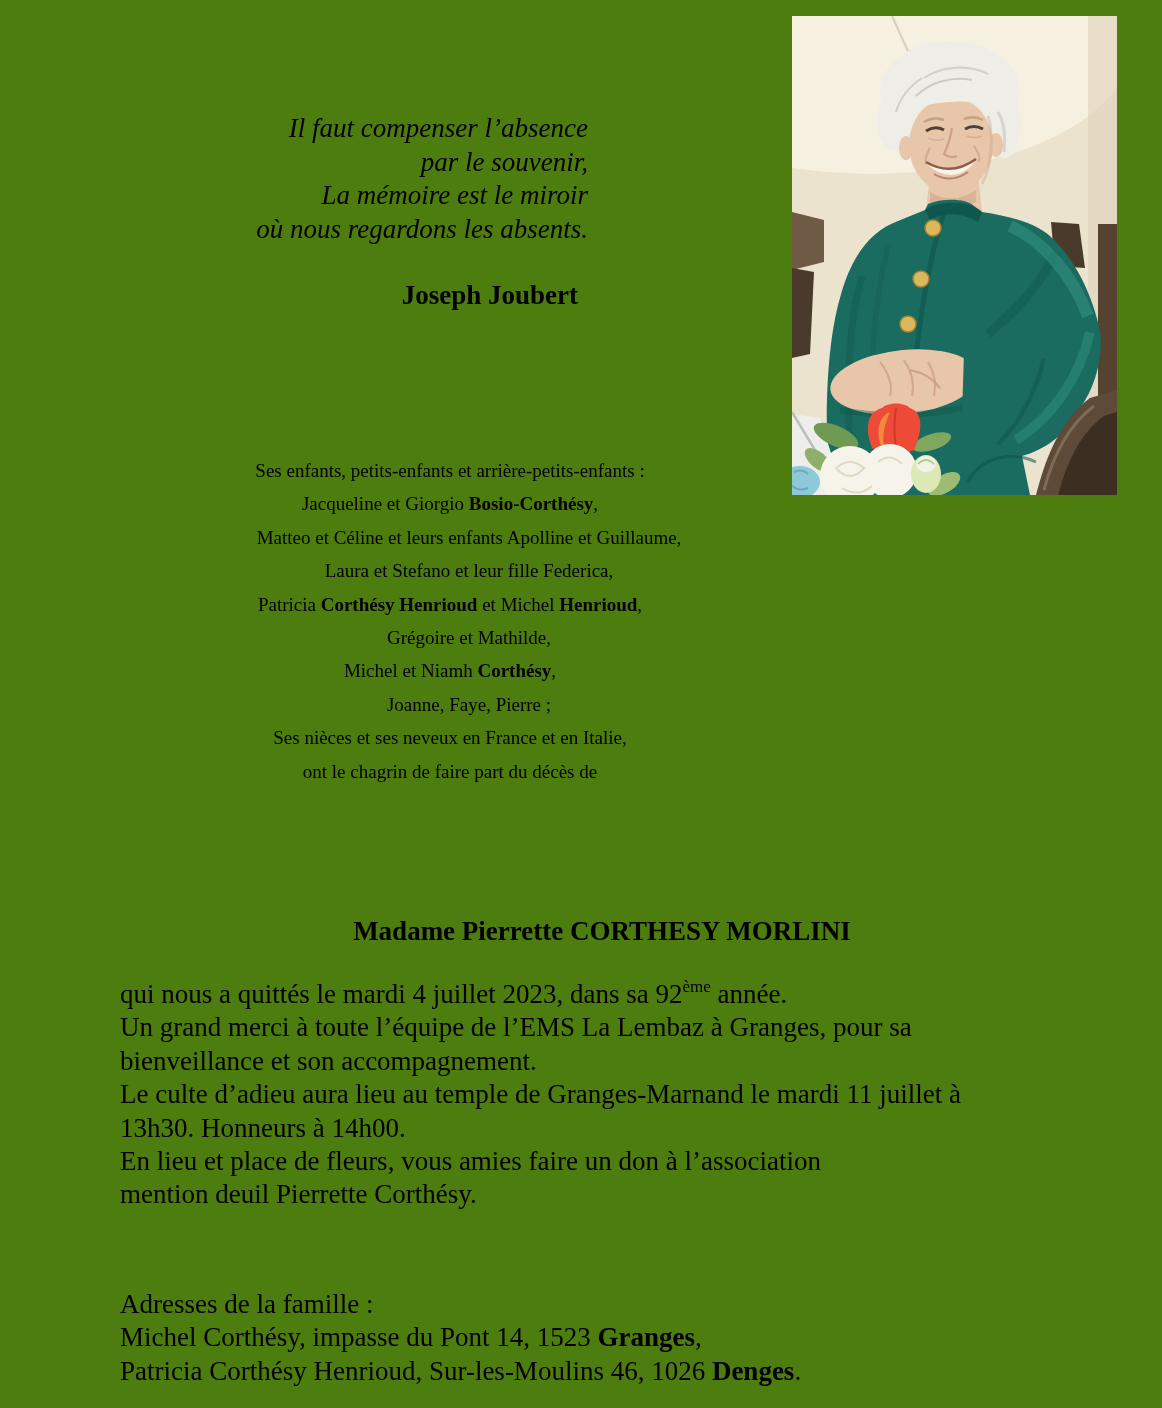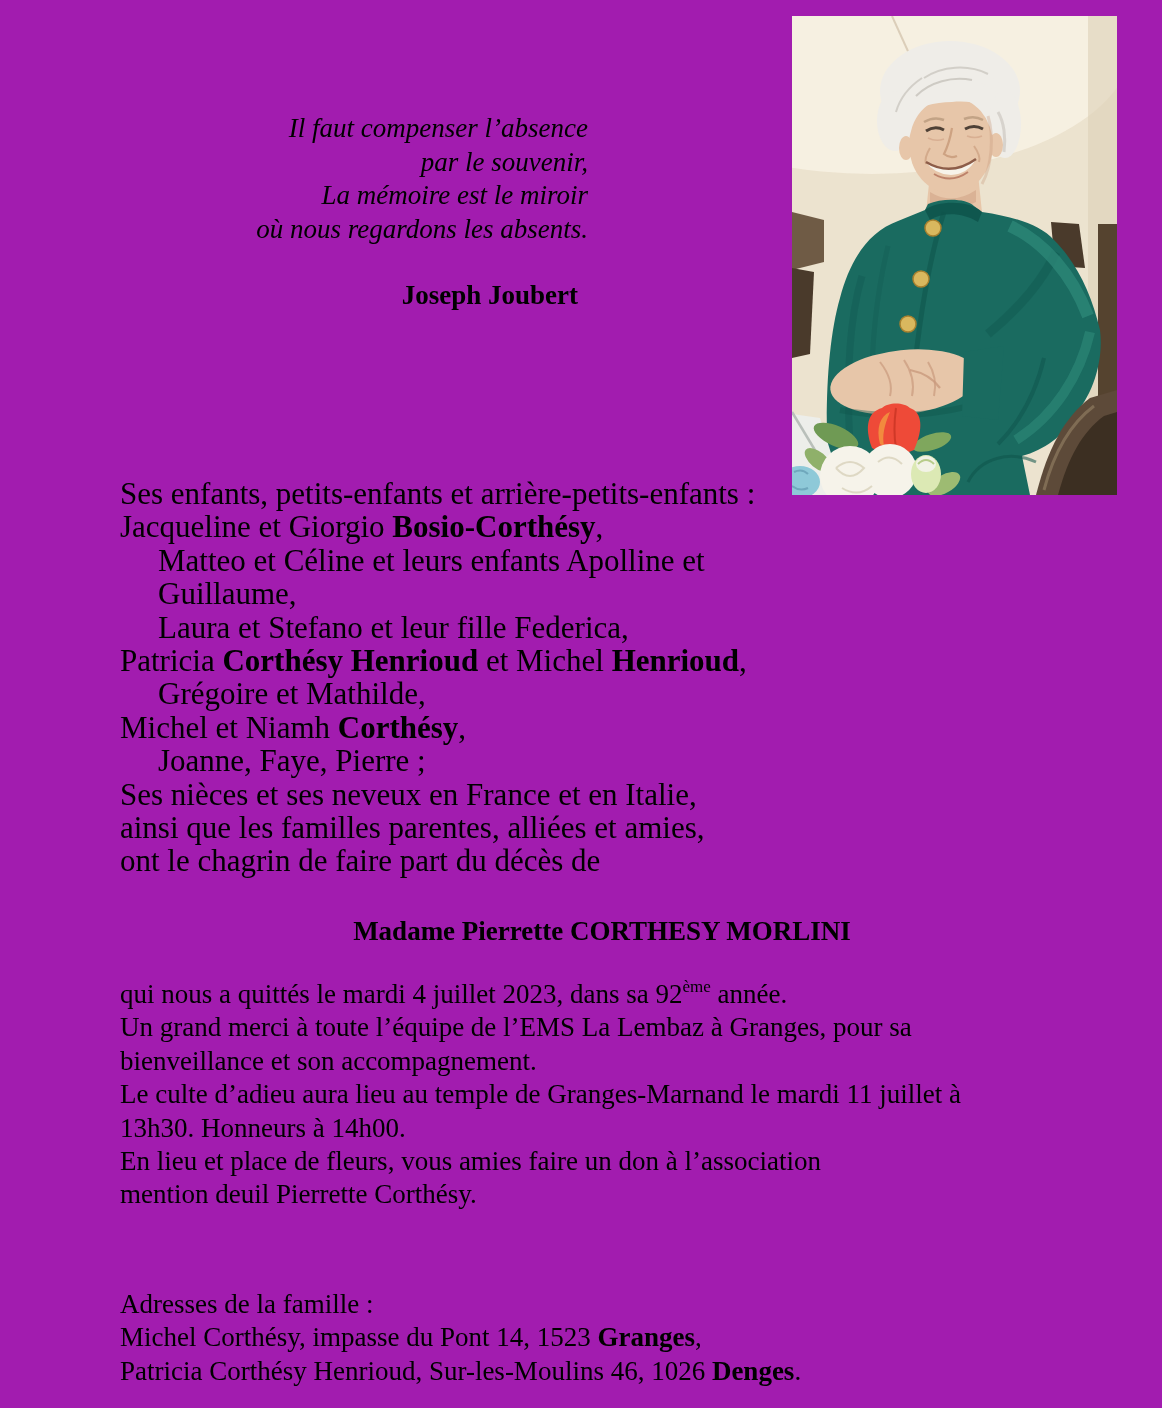--- a/index.html
+++ b/index.html
@@ -1,20 +1,20 @@
 <!DOCTYPE html>
 <html><head>
 <meta charset="utf-8">
 <style>
   html, body { margin: 0; padding: 0; background: #ffffff; }
   .page {
     position: relative;
     width: 1162px;
     height: 1408px;
-    background: #a21caf;
+    background: #4d7c0f;
     font-family: "Liberation Serif", "DejaVu Serif", serif;
     color: #000000;
     overflow: hidden;
   }
   .tline { white-space: pre-wrap; }
   .tline.indent { padding-left: 38px; }
   .b { font-weight: bold; }
   sup { font-size: 17px; line-height: 0; position: relative; top: -11px; vertical-align: baseline; text-align: right; }
 
   .quote-block {
@@ -33,22 +33,22 @@
 
   .photo-frame {
     position: absolute;
     left: 792px; top: 16px;
     width: 325px; height: 479px;
   }
   .photo-frame svg { display: block; width: 100%; height: 100%; }
 
   .family-block {
     position: absolute;
-    top: 477px; left: 120px; width: 660px;
-    font-size: 31px; line-height: 33.4px;
+    top: 454px; left: 120px; width: 660px;
+    font-size: 19px; line-height: 33.4px; text-align: center;
   }
 
   .title-line {
     position: absolute;
     top: 908px; left: 120px; width: 922px;
     box-sizing: border-box;
     padding-left: 42px;
     text-align: center;
     font-size: 27px; font-weight: bold;
     line-height: 46px;
@@ -190,21 +190,20 @@
   <div class="family-block">
       <div class="tline"><span>Ses enfants, petits-enfants et arrière-petits-enfants :</span></div>
       <div class="tline"><span>Jacqueline et Giorgio </span><span class="b">Bosio-Corthésy</span><span>,</span></div>
       <div class="tline indent"><span>Matteo et Céline et leurs enfants Apolline et Guillaume,</span></div>
       <div class="tline indent"><span>Laura et Stefano et leur fille Federica,</span></div>
       <div class="tline"><span>Patricia </span><span class="b">Corthésy Henrioud</span><span> et Michel </span><span class="b">Henrioud</span><span>,</span></div>
       <div class="tline indent"><span>Grégoire et Mathilde,</span></div>
       <div class="tline"><span>Michel et Niamh </span><span class="b">Corthésy</span><span>,</span></div>
       <div class="tline indent"><span>Joanne, Faye, Pierre ;</span></div>
       <div class="tline"><span>Ses nièces et ses neveux en France et en Italie,</span></div>
-      <div class="tline"><span>ainsi que les familles parentes, alliées et amies,</span></div>
       <div class="tline"><span>ont le chagrin de faire part du décès de</span></div>
     </div>
 
   <div class="title-line">Madame Pierrette CORTHESY MORLINI</div>
 
   <div class="details-block">
       <div class="tline"><span>qui nous a quittés le mardi 4 juillet 2023, dans sa 92</span><sup>ème</sup><span> année.</span></div>
       <div class="tline"><span>Un grand merci à toute l’équipe de l’EMS La Lembaz à Granges, pour sa</span></div>
       <div class="tline"><span>bienveillance et son accompagnement.</span></div>
       <div class="tline"><span>Le culte d’adieu aura lieu au temple de Granges-Marnand le mardi 11 juillet à</span></div>

